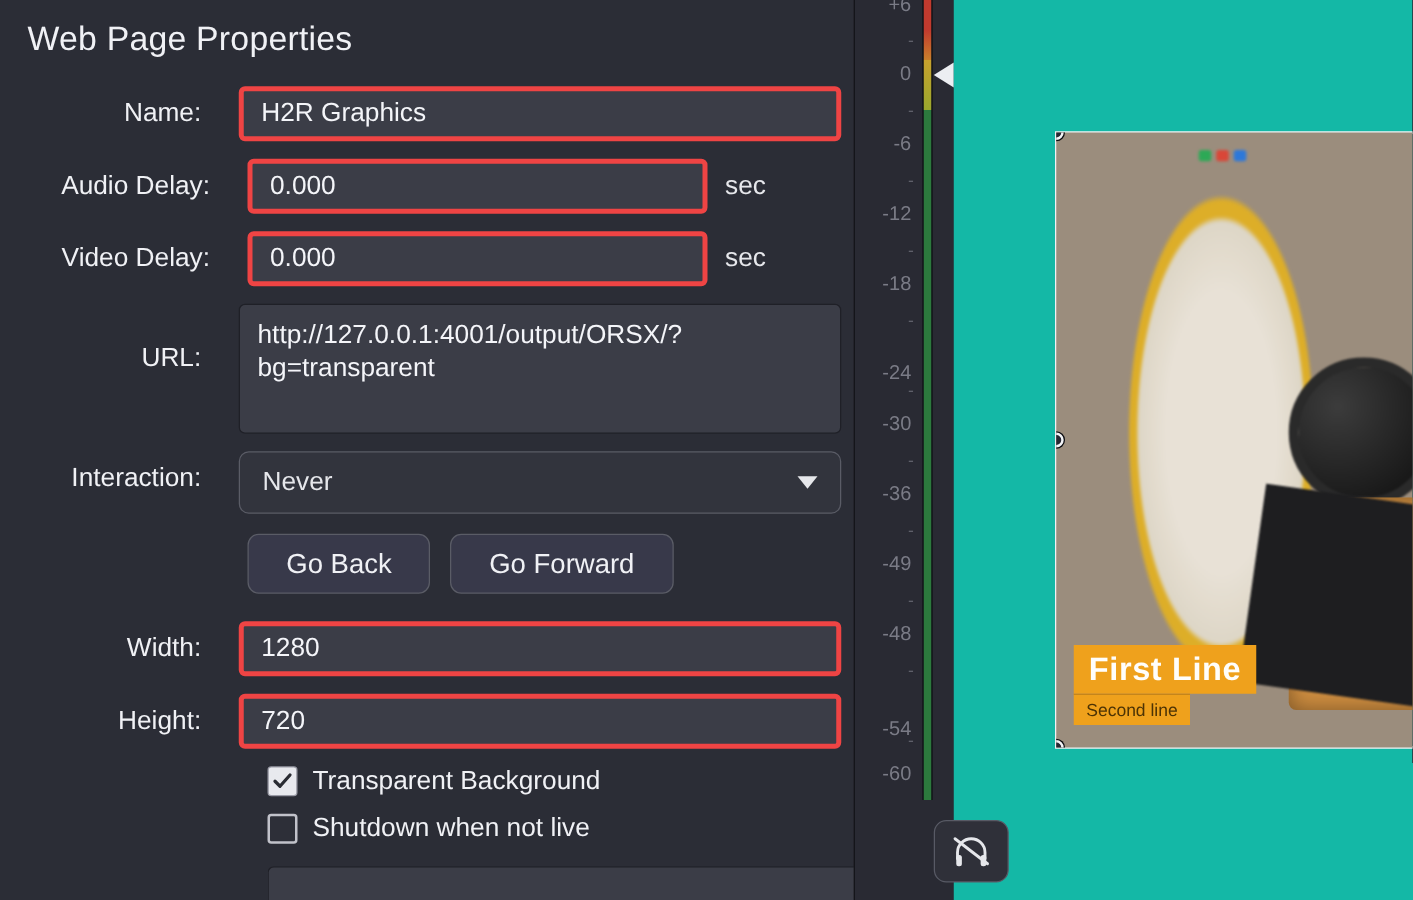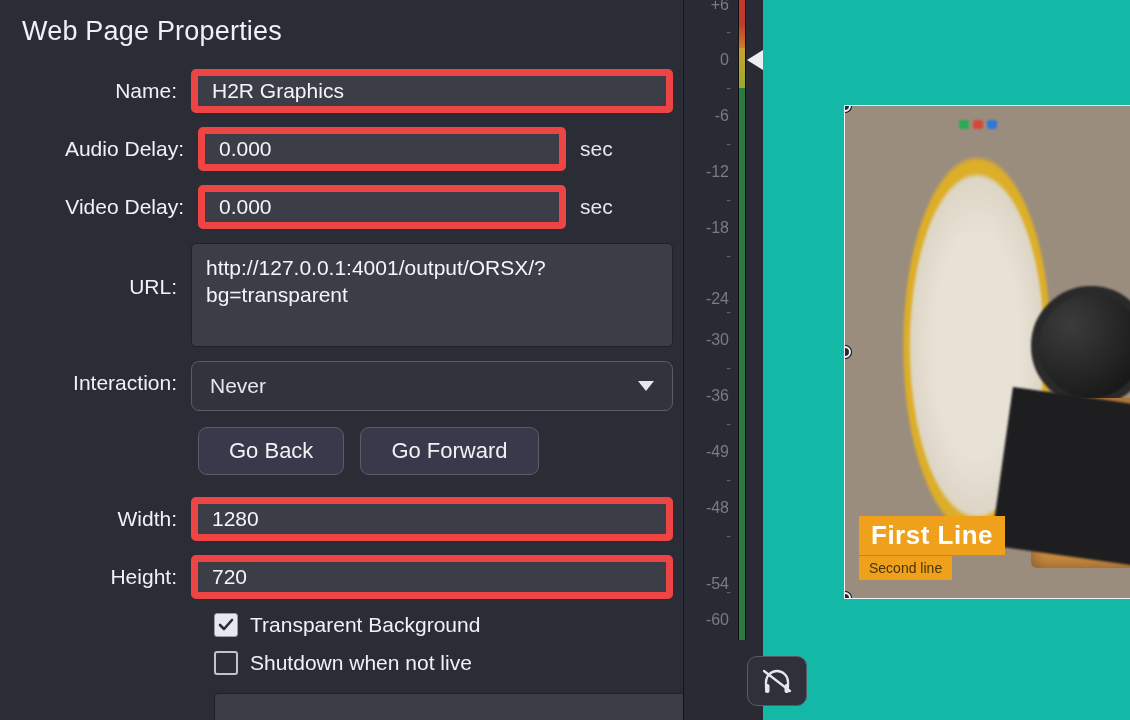--- a/index.html
+++ b/index.html
@@ -30,32 +30,32 @@
   .row {
     display: flex; align-items: flex-start;
     margin-bottom: 14px;
   }
   .row .label {
     width: 176px;
     text-align: right;
     font-size: 21px;
     color: #f0f1f5;
     padding-top: 10px;
-    padding-right: 14px;
+    padding-right: 30px;
   }
   .row .controls {
     flex: 1;
     display: flex;
     gap: 14px;
     align-items: center;
   }
 
   .text-input {
     background: #3b3d47;
-    border: 7px solid #ef4444;
+    border: 4px solid #ef4444;
     border-radius: 5px;
     color: #f4f5f9;
     font-size: 21px;
     padding: 8px 14px;
     height: 44px;
     width: 100%;
   }
 
   .text-area {
     background: #3b3d47;

